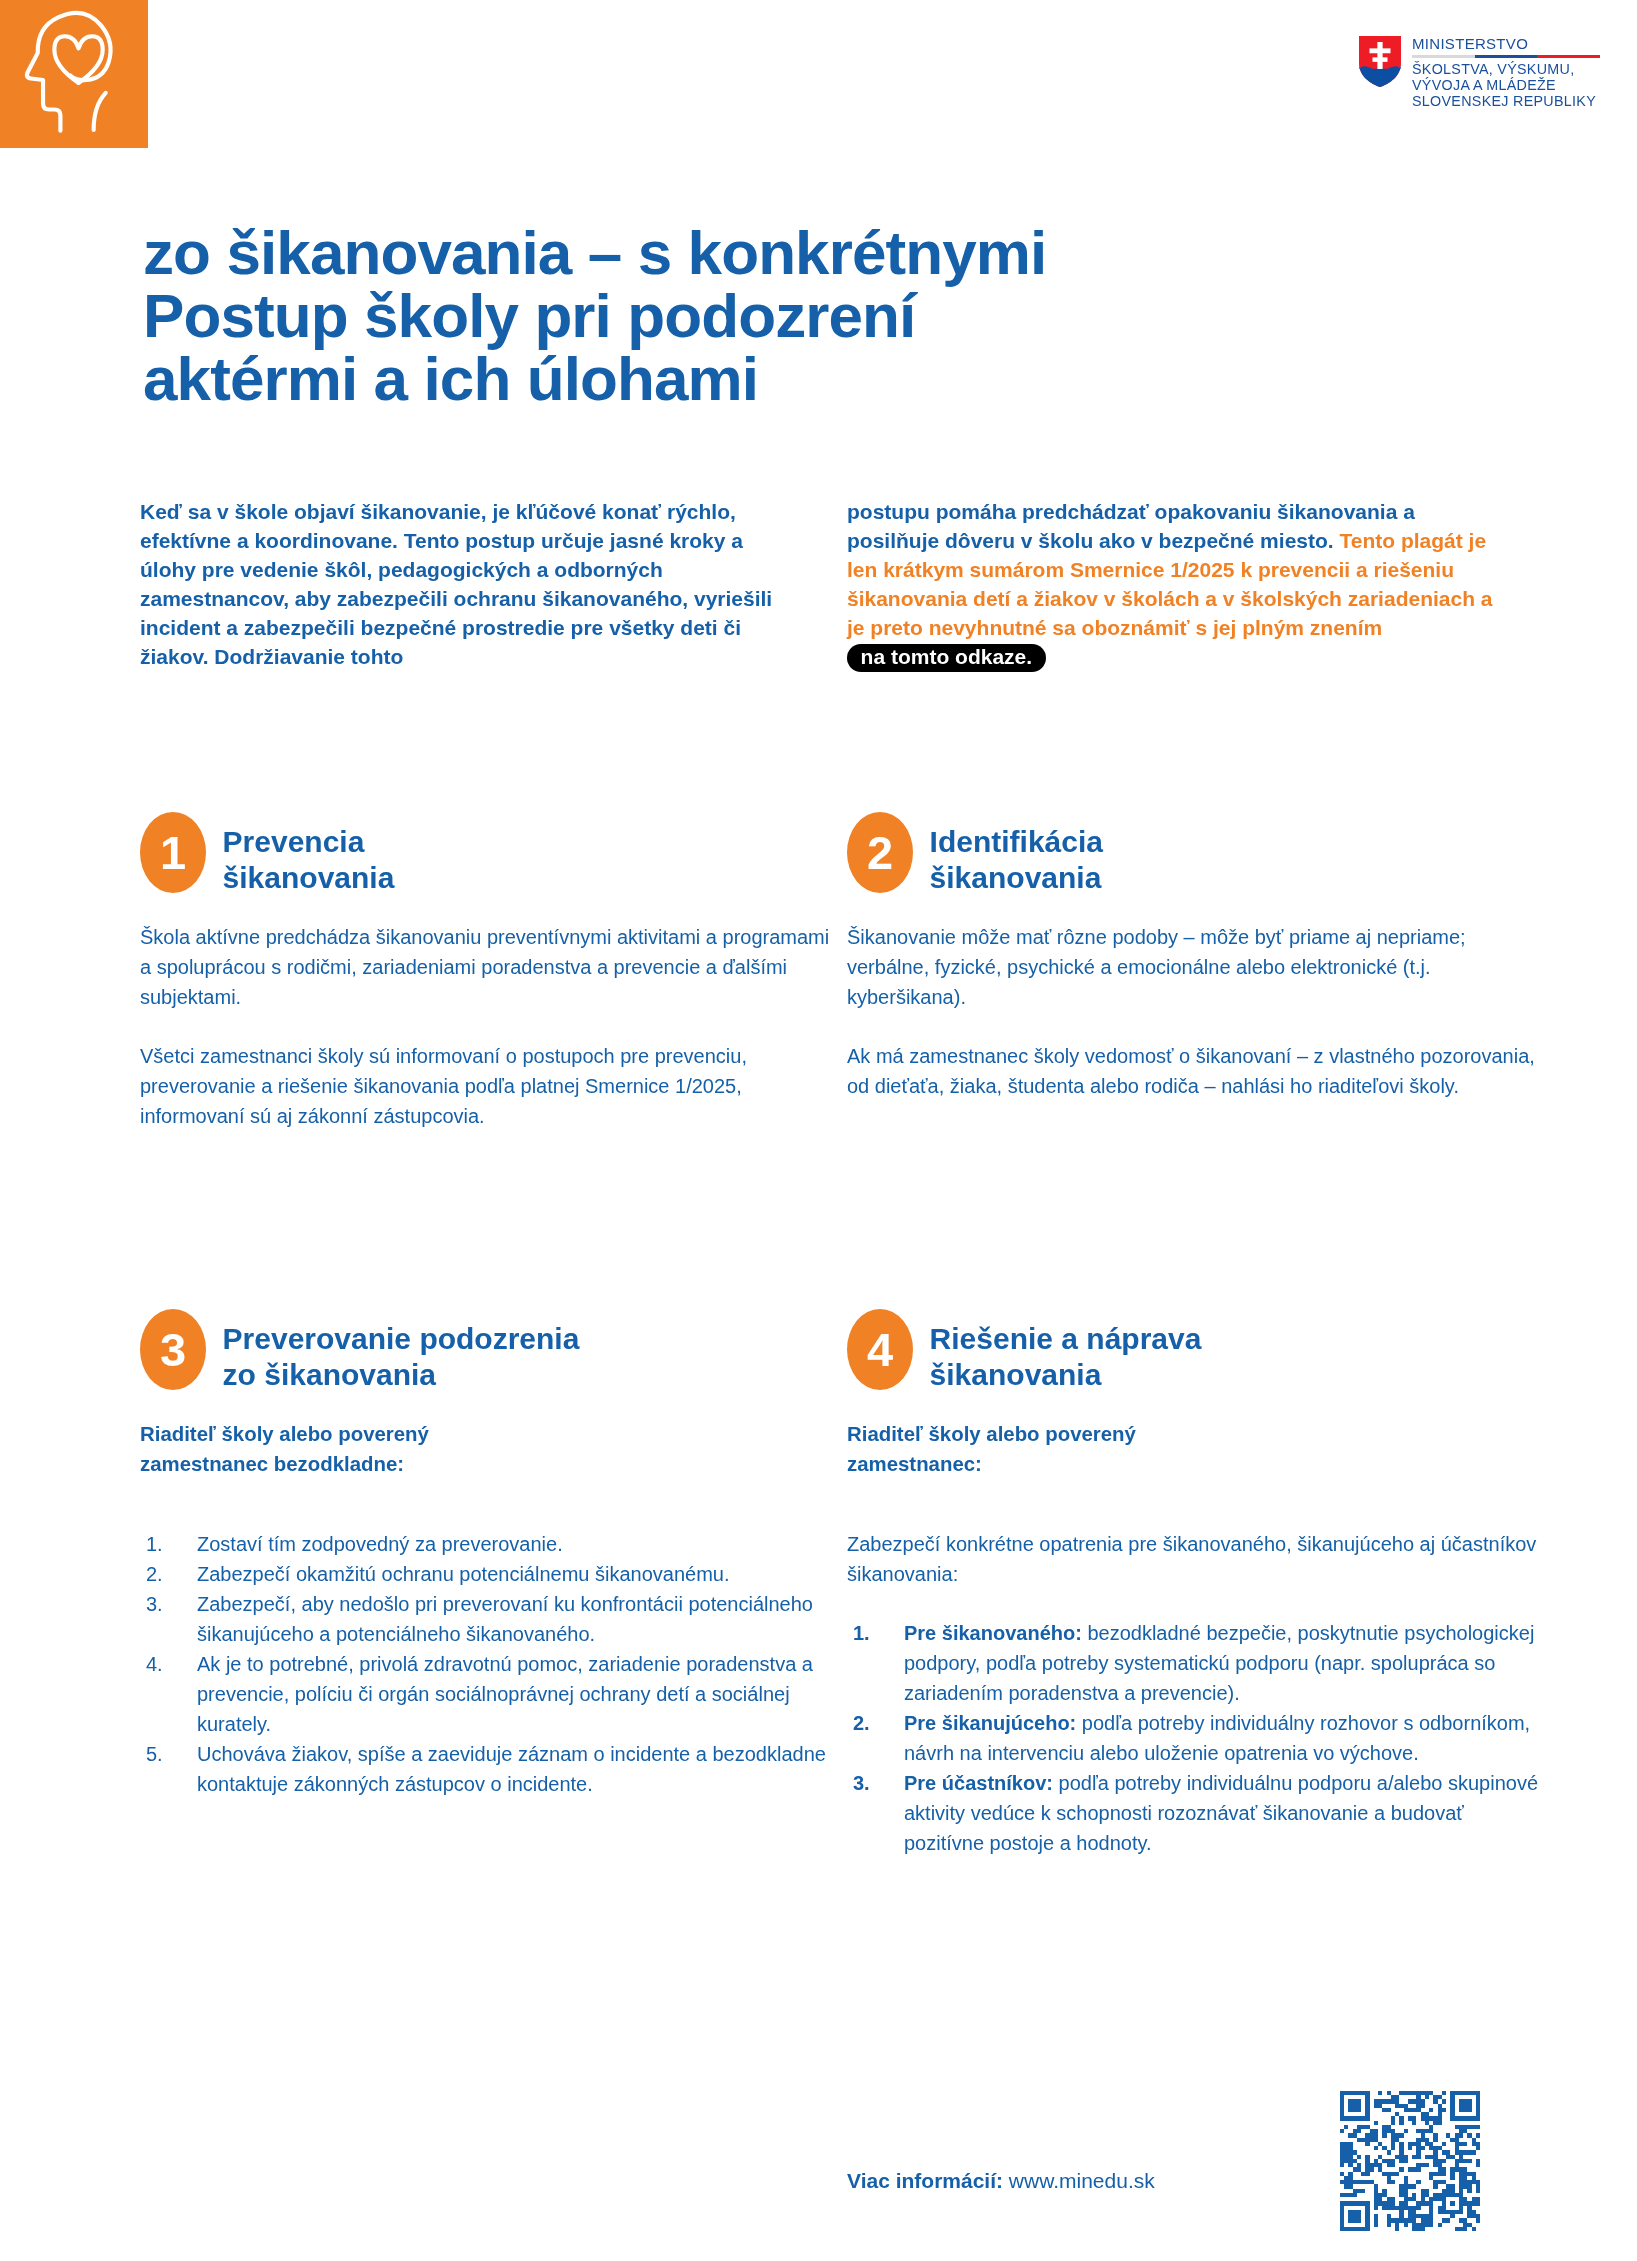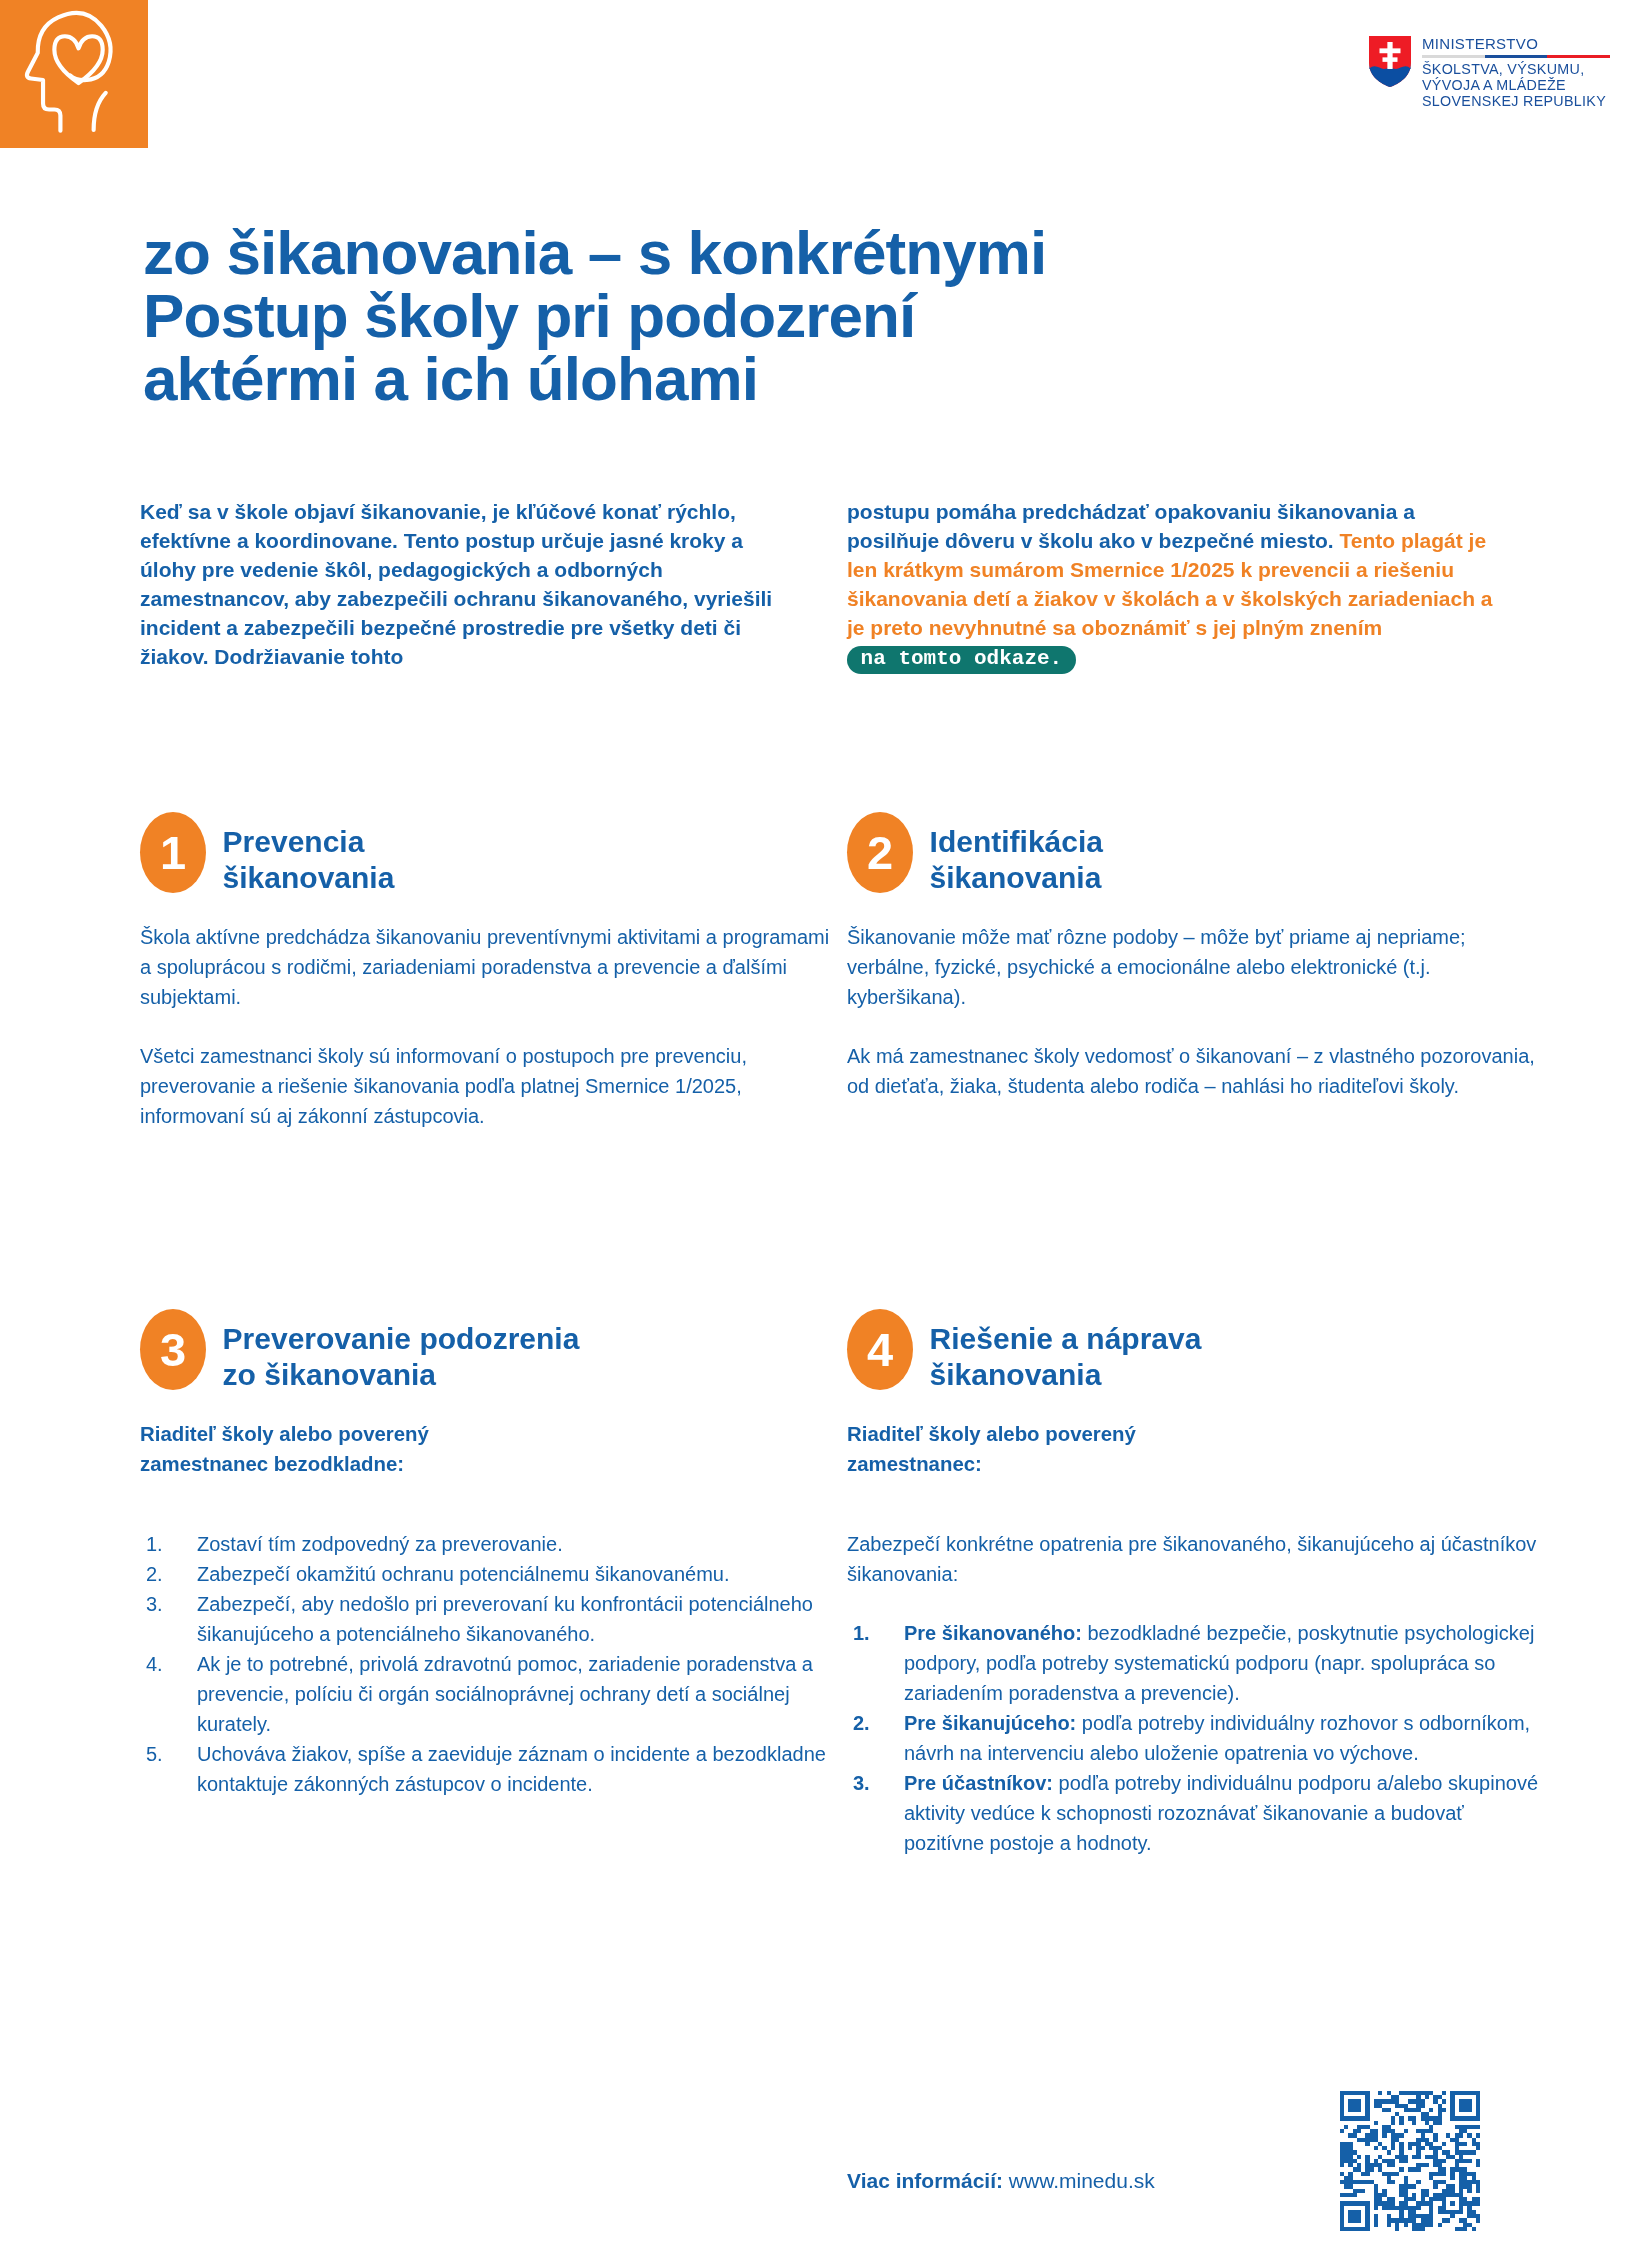--- a/index.html
+++ b/index.html
@@ -21,21 +21,21 @@
     position: absolute;
     top: 0; left: 0;
     width: 148px; height: 148px;
     background: #F08225;
   }
   .logo-box svg { display:block; width:148px; height:148px; }
 
   .ministry {
     position: absolute;
     top: 36px;
-    right: 28px;
+    right: 38px;
     display: flex;
     align-items: flex-start;
     gap: 10.6px;
   }
   .crest { width: 42px; height: 51px; display:block; }
   .ministry-text {
     font-family: "Liberation Sans", sans-serif;
     color: #1a4f9c;
     letter-spacing: 0.3px;
   }
@@ -88,27 +88,26 @@
   .intro-col {
     width: 656px;
     font-size: 21px;
     font-weight: bold;
     line-height: 29px;
     color: #1560a8;
   }
   .intro-col .orange { color: #F08225; }
   .pill {
     display: inline-block;
-    background: #0f766e;
+    background: #000000;
     color: #ffffff;
     border-radius: 753px;
     padding: 1.5px 13.6px 3px 13.6px;
     font-weight: bold;
     line-height: 24px;
-    font-family: Liberation Mono, monospace;
   }
 
   
   .section {
     position: absolute;
     width: 701px;
   }
   .sec1 { top: 818px; left: 140px; }
   .sec2 { top: 818px; left: 847px; }
   .sec3 { top: 1315px; left: 140px; }

